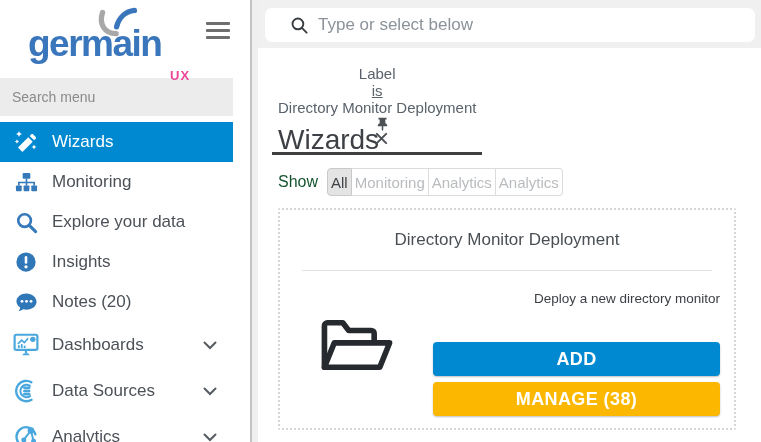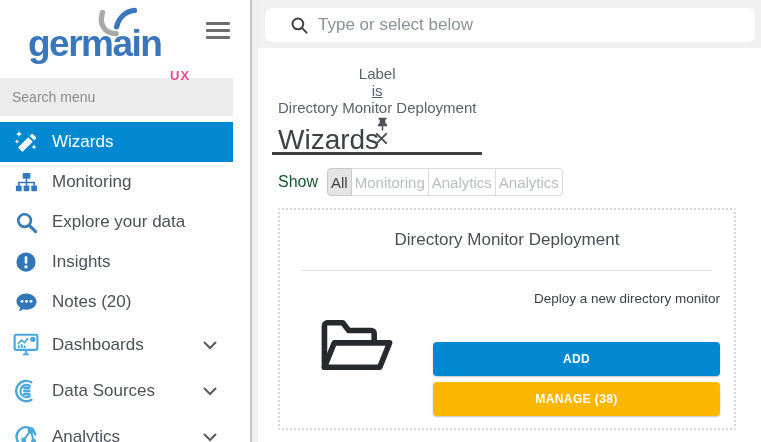--- a/index.html
+++ b/index.html
@@ -93,21 +93,21 @@
     padding: 20px 14px 12px 14px; background: #fff;
   }
   .card-title { text-align: center; font-size: 17px; font-weight: 400; color: #4a4f55; }
   .card-divider { border: none; border-top: 1px solid #e2e2e2; margin: 20px 8px; }
   .card-subtitle { text-align: right; font-size: 13.5px; color: #3c4046; margin-bottom: 12px; }
   .card-body { display: flex; align-items: flex-start; padding-left: 26px; }
   .folder-wrap { flex: 0 0 auto; }
   .card-buttons { flex: 1; margin-left: 39px; margin-top: 24px; display: flex; flex-direction: column; }
   .card-buttons button {
     height: 34px; border: none; border-radius: 4px; color: #fff; font-weight: 700;
-    font-size: 12px; letter-spacing: .4px; cursor: pointer;
+    font-size: 18px; letter-spacing: .4px; cursor: pointer;
     font-family: "Liberation Sans", sans-serif; box-shadow: 0 1px 2px rgba(0,0,0,.25);
   }
   .btn-add { background: #0089d0; }
   .btn-manage { background: #fcb800; margin-top: 6px; }
 </style>
 </head>
 <body>
 
 <div class="app">
 

